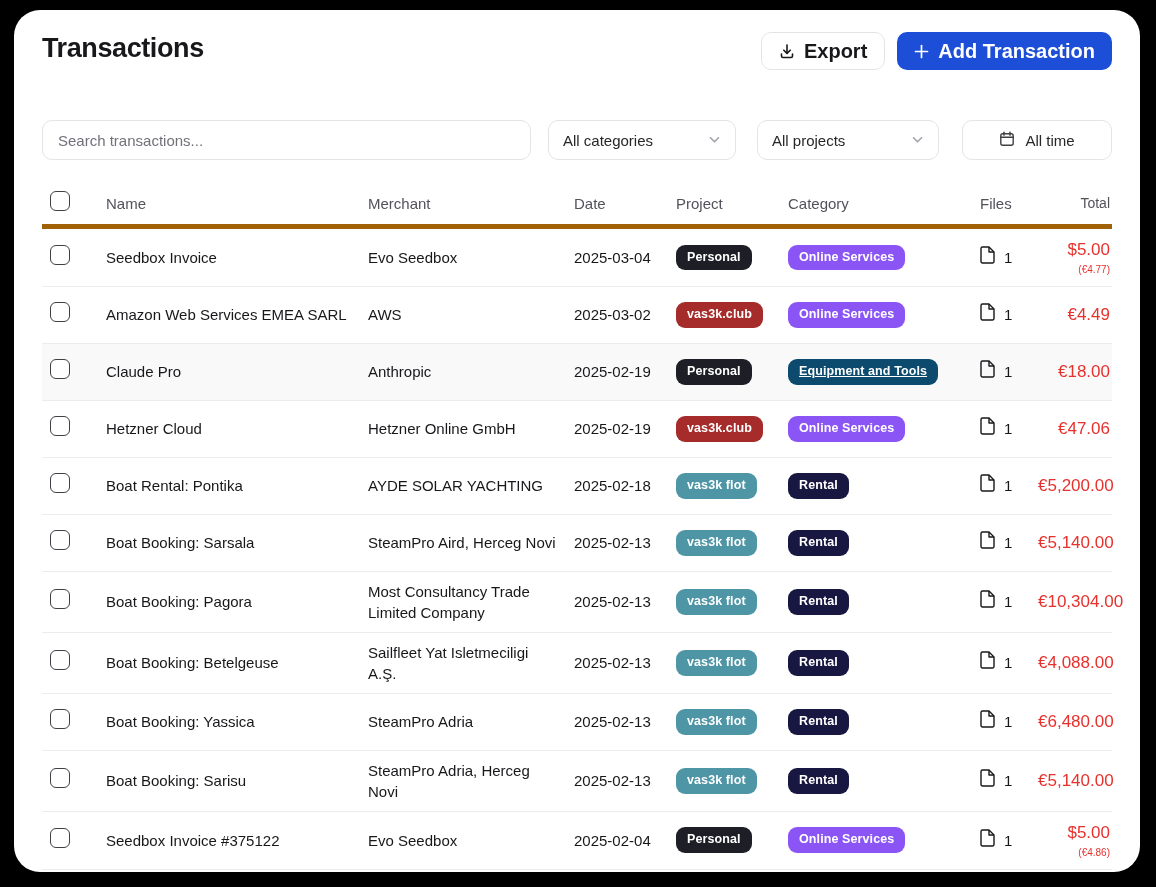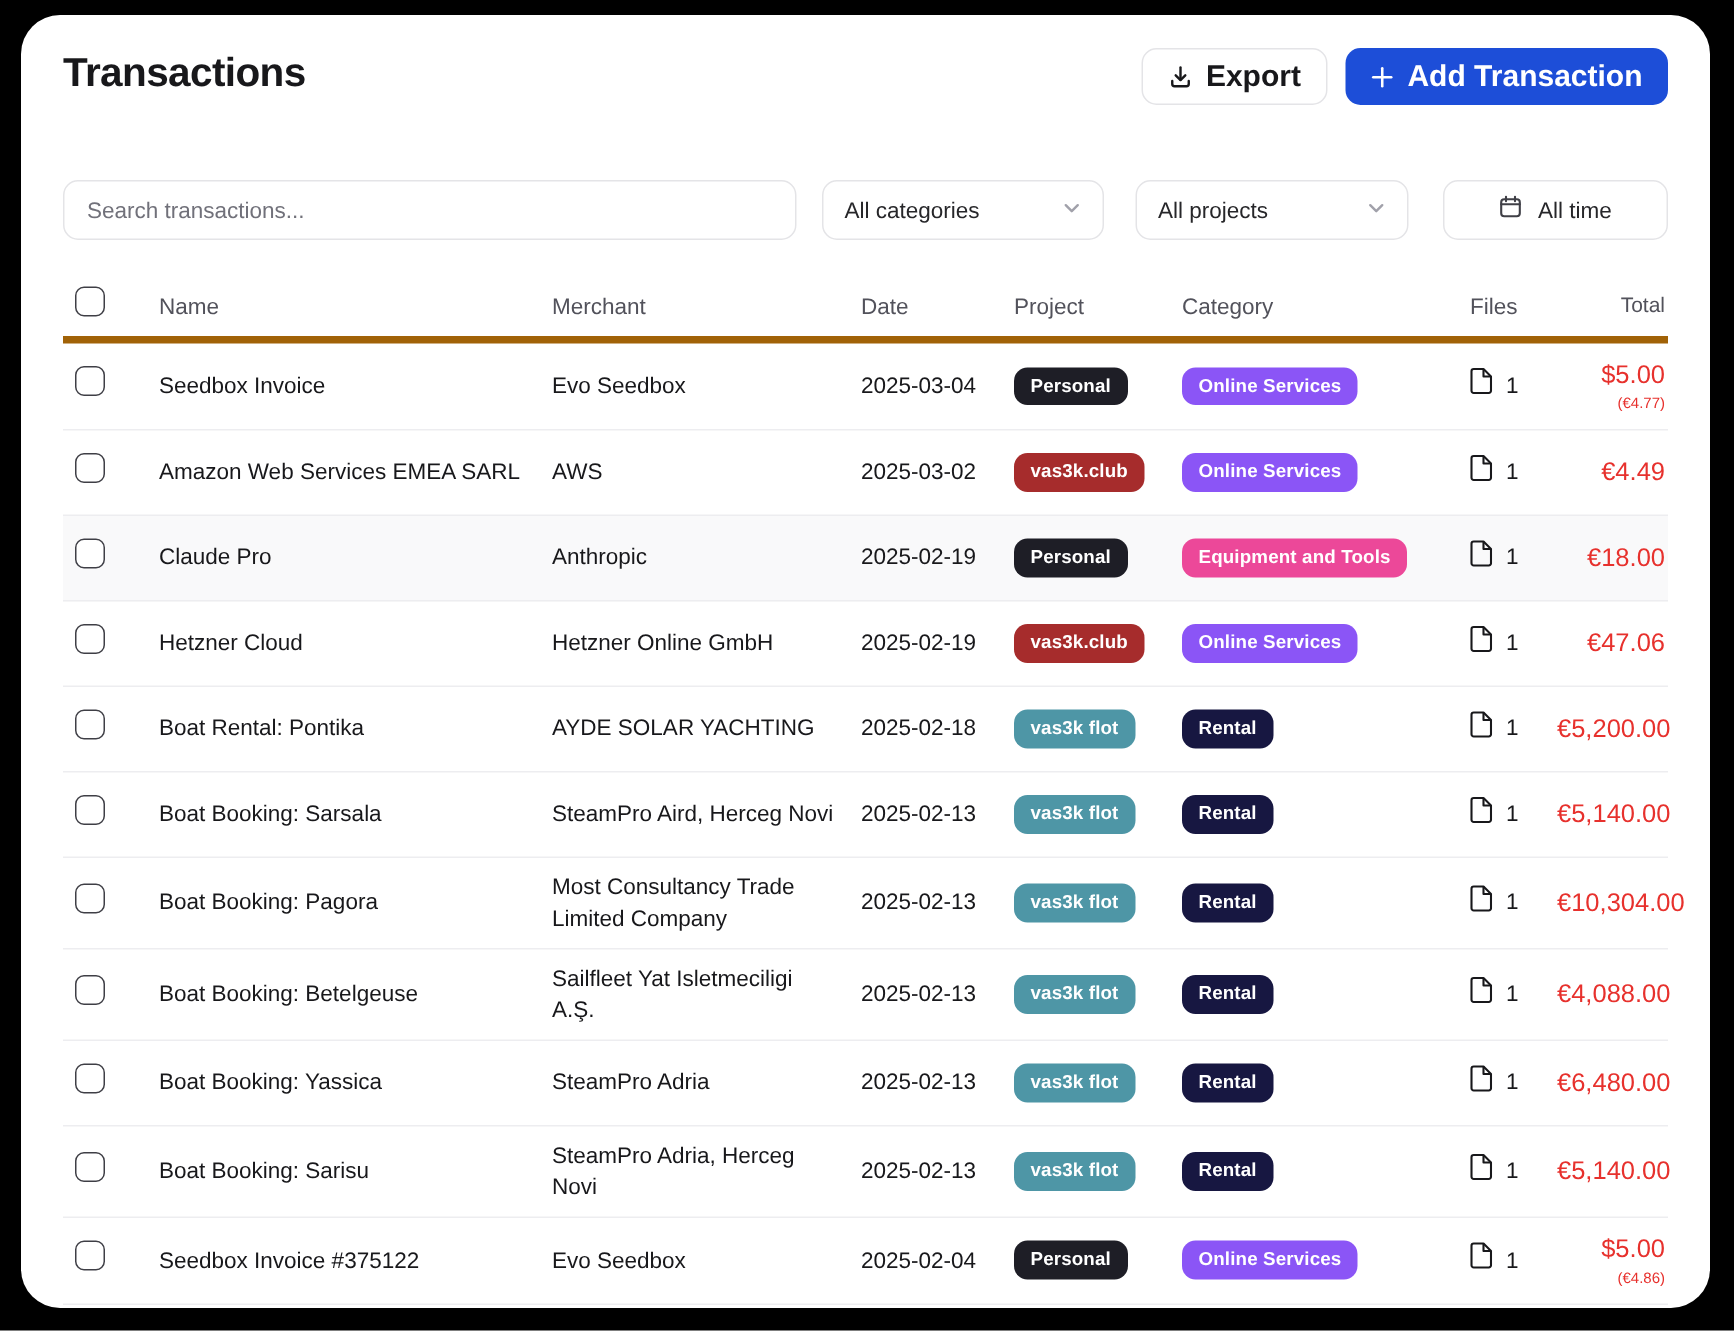--- a/index.html
+++ b/index.html
@@ -167,21 +167,21 @@
           <div class="cell c-total">
             <div>€4.49</div>
           </div>
         </div>
         <div class="row body-row hl">
           <div class="cell c-check"><span class="checkbox"></span></div>
           <div class="cell c-name">Claude Pro</div>
           <div class="cell c-merchant">Anthropic</div>
           <div class="cell c-date">2025-02-19</div>
           <div class="cell c-project"><span class="badge" style="background: rgb(30, 30, 38);">Personal</span></div>
-          <div class="cell c-category"><span class="badge" style="background: #ec4899;">Equipment and Tools</span></div>
+          <div class="cell c-category"><span class="badge" style="background: #0c4a6e; text-decoration: underline;">Equipment and Tools</span></div>
           <div class="cell c-files">
             <span><svg width="15" height="18" viewBox="0 0 15 18" fill="none" stroke="#18181b" stroke-width="1.4" stroke-linejoin="round">
                 <path d="M2.5 1H9l5 5v9.5A1.5 1.5 0 0 1 12.5 17h-10A1.5 1.5 0 0 1 1 15.5v-13A1.5 1.5 0 0 1 2.5 1Z"></path>
                 <path d="M9 1v5h5"></path>
               </svg></span>
             <span>1</span>
           </div>
           <div class="cell c-total">
             <div>€18.00</div>
           </div>

